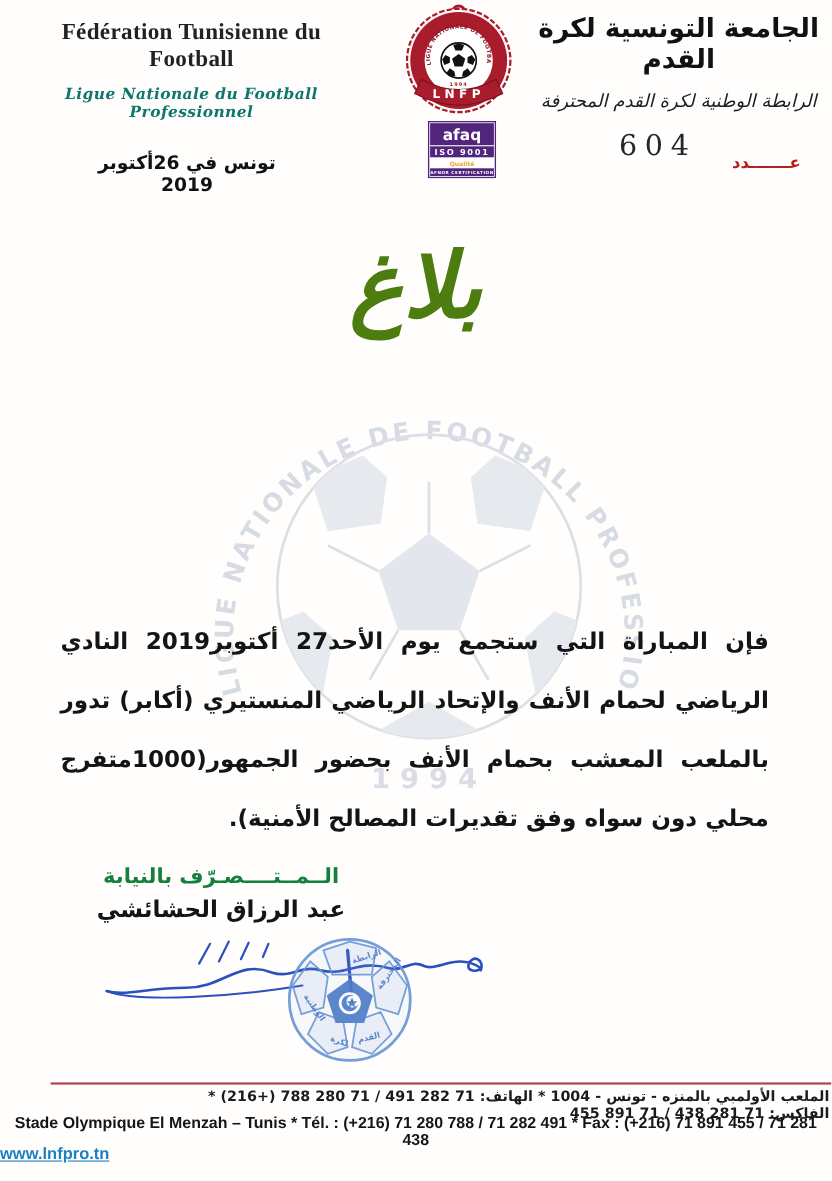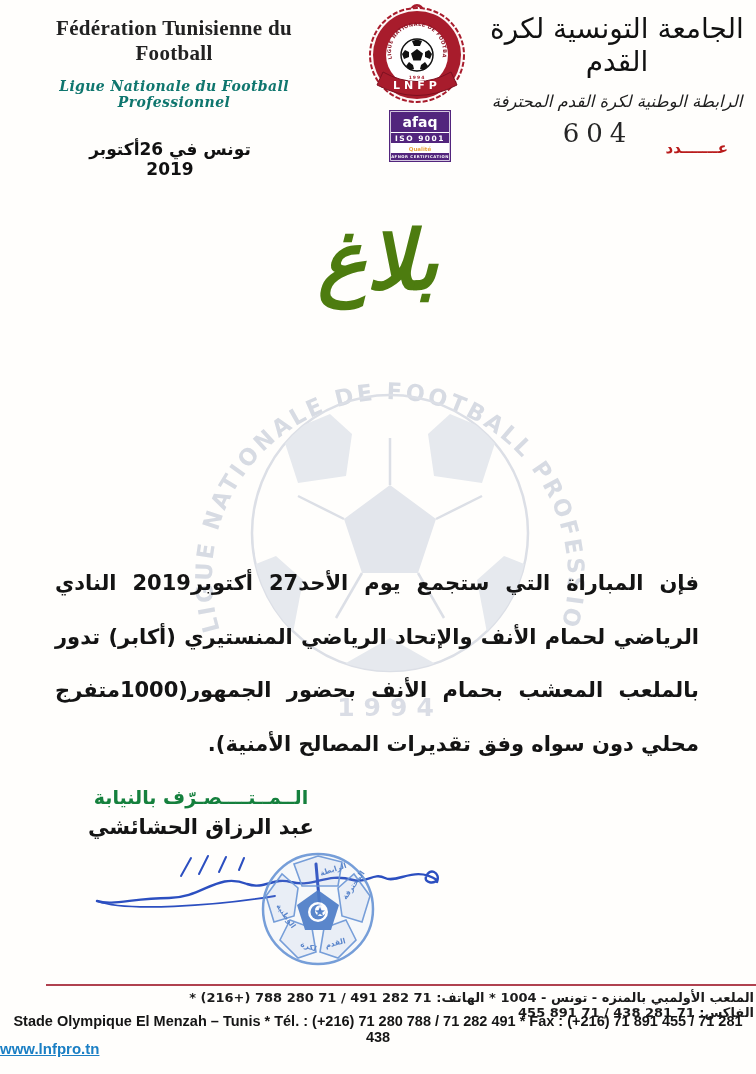--- a/index.html
+++ b/index.html
@@ -11,21 +11,21 @@
 
   
   .org-fr { position:absolute; left:26px; top:16px; width:296px; text-align:center; }
   .org-fr-1 { font-family:"Liberation Serif", serif; font-weight:600; font-size:21px; letter-spacing:.3px; color:#222; }
   .org-fr-2 { font-family:"DejaVu Serif", serif; font-style:italic; font-weight:700; font-size:14px; margin-top:12px; color:#0f766e; letter-spacing:.4px; }
 
   .crest { position:absolute; left:361px; top:3px; width:112px; height:108px; }
   .afaq  { position:absolute; left:389px; top:110px; width:62px; height:52px; }
 
   .org-ar { position:absolute; left:486px; top:12px; width:262px; text-align:center; direction:rtl; }
-  .org-ar-1 { font-weight:normal; font-size:28px; color:#111; }
+  .org-ar-1 { font-weight:bold; font-size:24px; color:#111; }
   .org-ar-2 { font-size:16.5px; margin-top:14px; color:#1d1d1d; font-style:italic; }
 
   .doc-number { position:absolute; left:558px; top:118px; width:80px; text-align:center;
     font-family:"DejaVu Serif", serif; font-size:26px; letter-spacing:7px; color:#262626; }
   .doc-number-label { position:absolute; left:628px; top:139px; width:100px; direction:rtl;
     font-weight:bold; font-size:15px; color:#b91c1c; }
 
   .date-line { position:absolute; left:85px; top:139px; width:170px; direction:rtl; text-align:center;
     font-weight:bold; font-size:17px; color:#111; }
 

